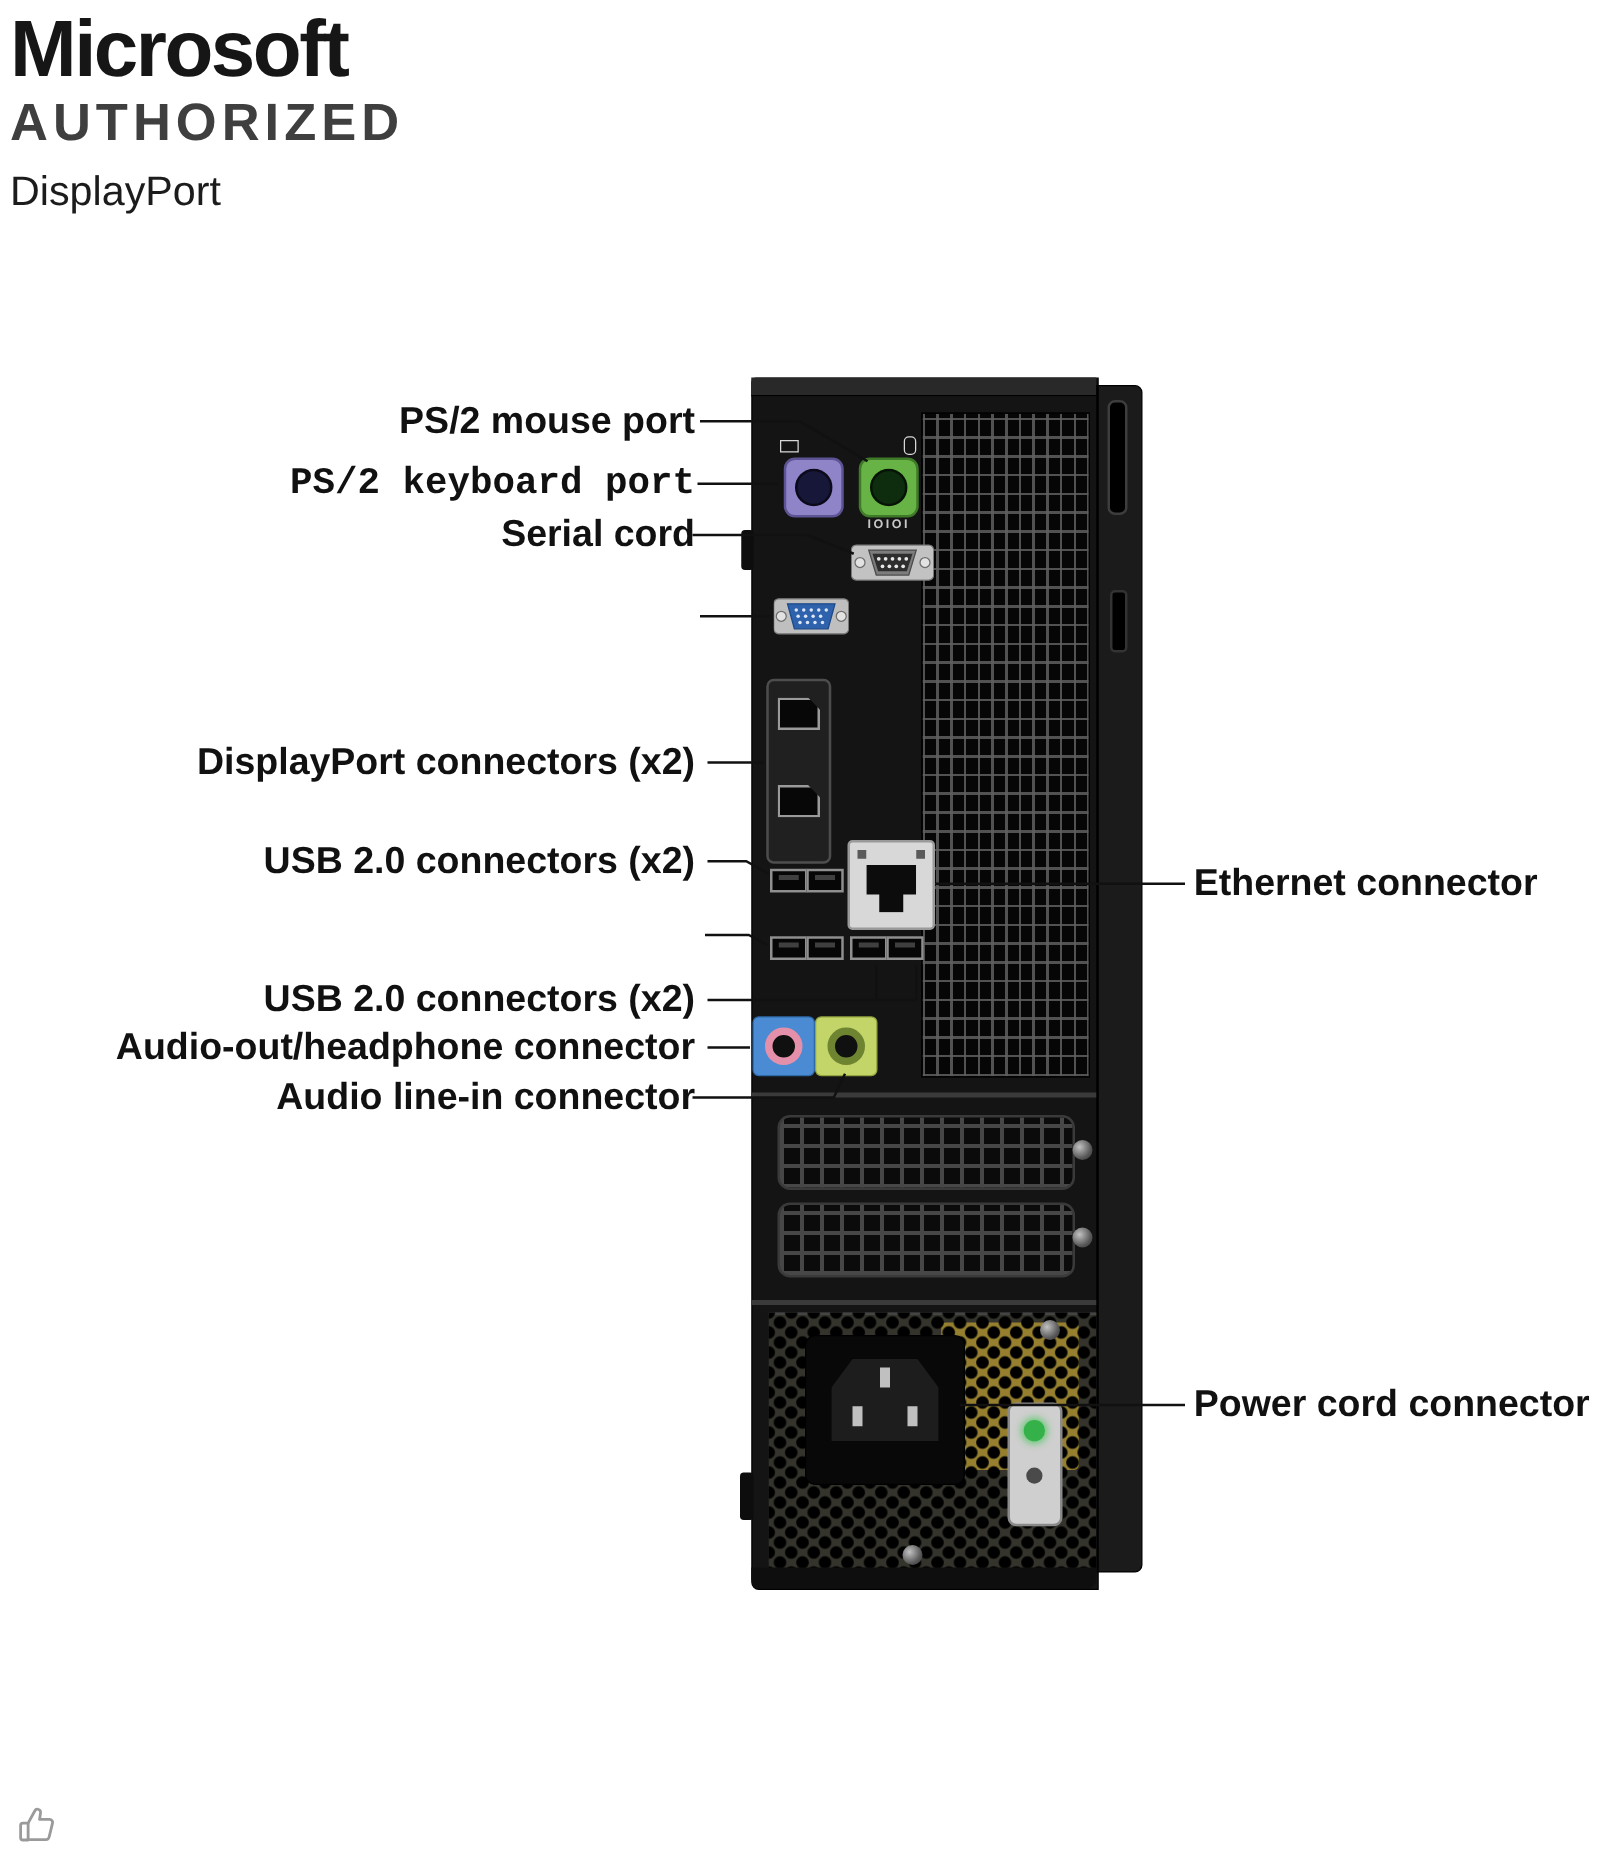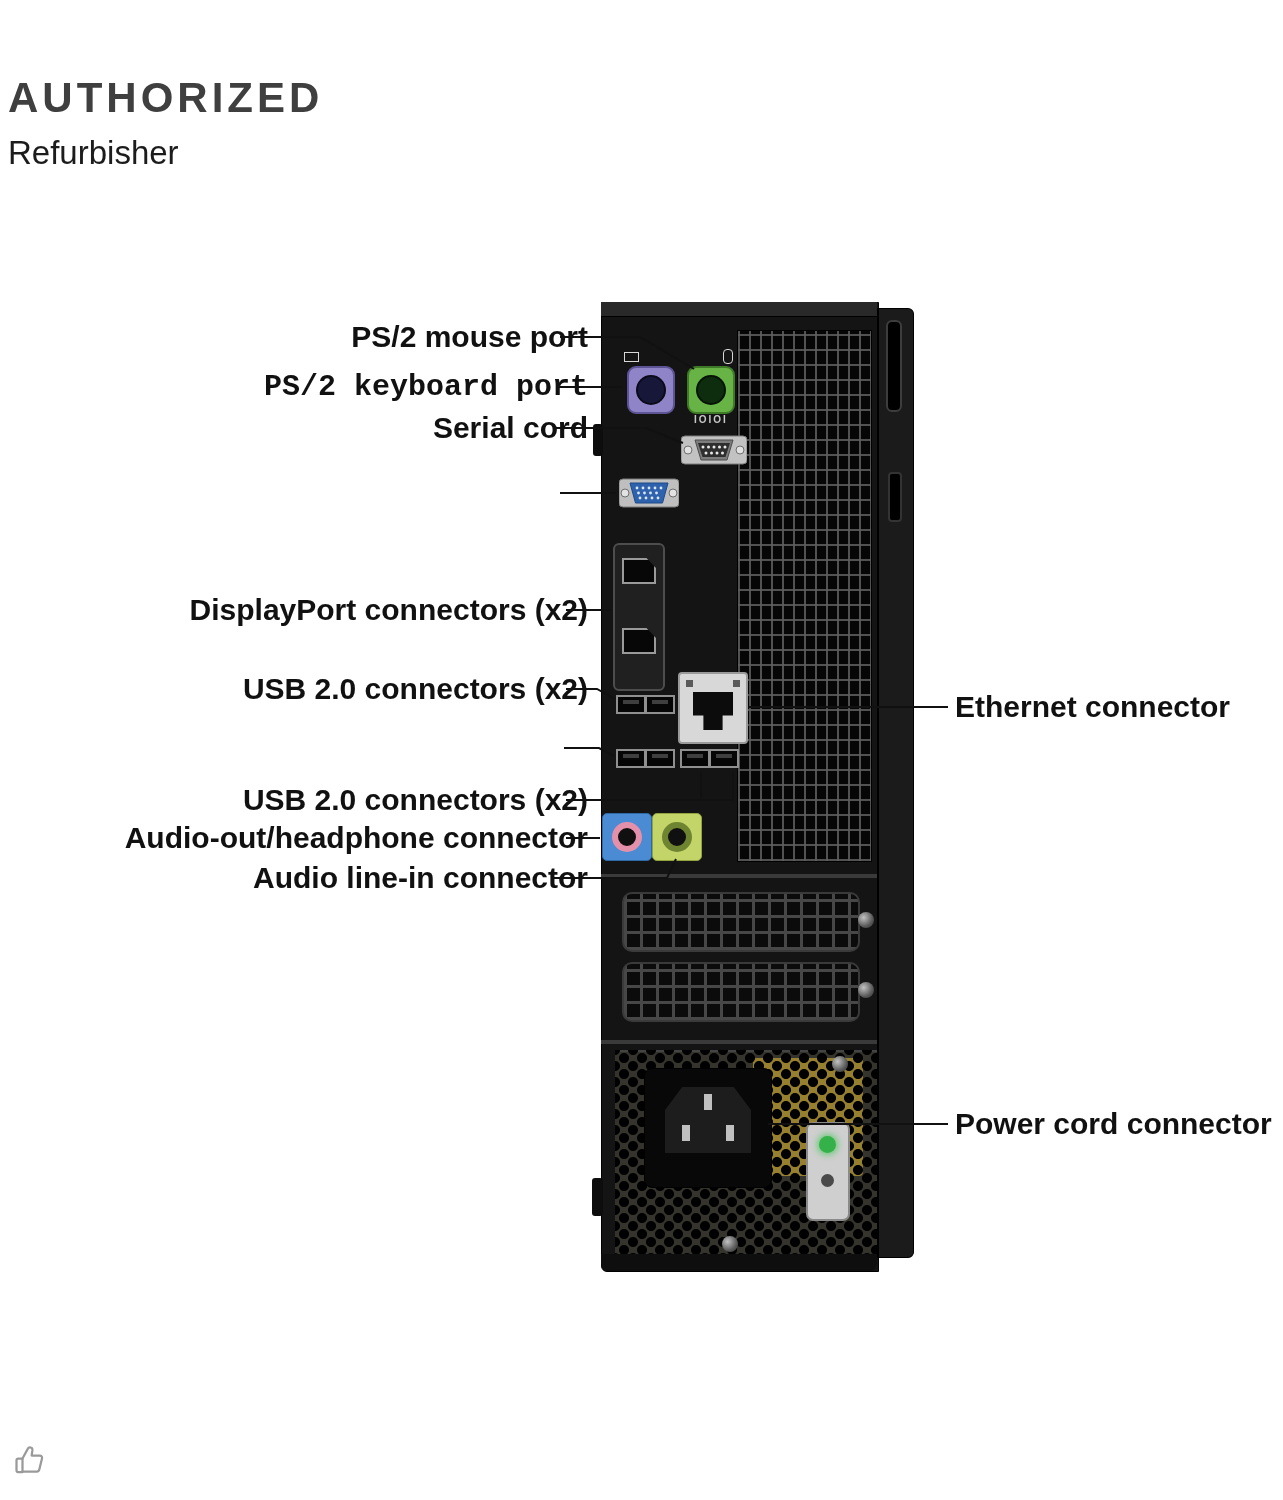--- a/index.html
+++ b/index.html
@@ -6,21 +6,21 @@
   #stage{
     position:relative;width:1283px;height:1500px;background:#ffffff;overflow:hidden;
     font-family:"Liberation Sans", sans-serif;
   }
   
   .brand-title{position:absolute;left:8px;top:2px;font-size:64px;font-weight:900;color:#161616;letter-spacing:-2px;}
   .brand-sub{position:absolute;left:8px;top:74px;font-size:42px;font-weight:800;color:#3f3f3f;letter-spacing:4px;}
   .brand-tag{position:absolute;left:8px;top:134px;font-size:33px;font-weight:400;color:#1c1c1c;}
   
   .lbl{position:absolute;font-size:30px;font-weight:600;color:#111;white-space:nowrap;line-height:36px;}
-  .lbl.l{right:695px;text-align:left;}
+  .lbl.l{right:727px;text-align:left;}
   .lbl.r{left:955px;text-align:center;}
   
   .abs{position:absolute;}
   .tower-body{left:601px;top:302px;width:276px;height:968px;background:#141414;border:1px solid #000;border-radius:4px 0 0 6px;}
   .tower-top{left:601px;top:302px;width:276px;height:14px;background:#292929;border-bottom:1px solid #000;}
   .tower-flap{left:877px;top:308px;width:34px;height:948px;background:#1b1b1b;border:1px solid #000;border-left:2px solid #000;border-radius:0 6px 6px 0;}
   .flap-slot{left:886px;top:320px;width:12px;height:88px;background:#000;border:2px solid #3d3d3d;border-radius:6px;}
   .flap-hook{left:888px;top:472px;width:10px;height:46px;background:#000;border:2px solid #333;border-radius:4px;}
   .left-tab1{left:593px;top:424px;width:10px;height:32px;background:#0d0d0d;border-radius:3px;}
   .left-tab2{left:592px;top:1178px;width:11px;height:38px;background:#0d0d0d;border-radius:3px;}
@@ -92,22 +92,23 @@
   
   .footer-text{position:absolute;left:56px;top:1448px;font-size:31px;font-weight:700;color:#0d0d0d;}
   .thumb{position:absolute;left:12px;top:1442px;}
   svg.lines{position:absolute;left:0;top:0;pointer-events:none;}
 </style>
 </head>
 <body>
 
 <div id="stage">
 
+  <div class="brand-title">Microsoft</div>
   <div class="brand-sub">AUTHORIZED</div>
-  <div class="brand-tag">Refurbisher</div>
+  <div class="brand-tag">DisplayPort</div>
 
   <div>
     <div class="abs tower-body"></div>
     <div class="abs tower-top"></div>
     <div class="abs tower-flap"></div>
     <div class="abs flap-slot"></div>
     <div class="abs flap-hook"></div>
     <div class="abs left-tab1"></div>
     <div class="abs left-tab2"></div>
 

